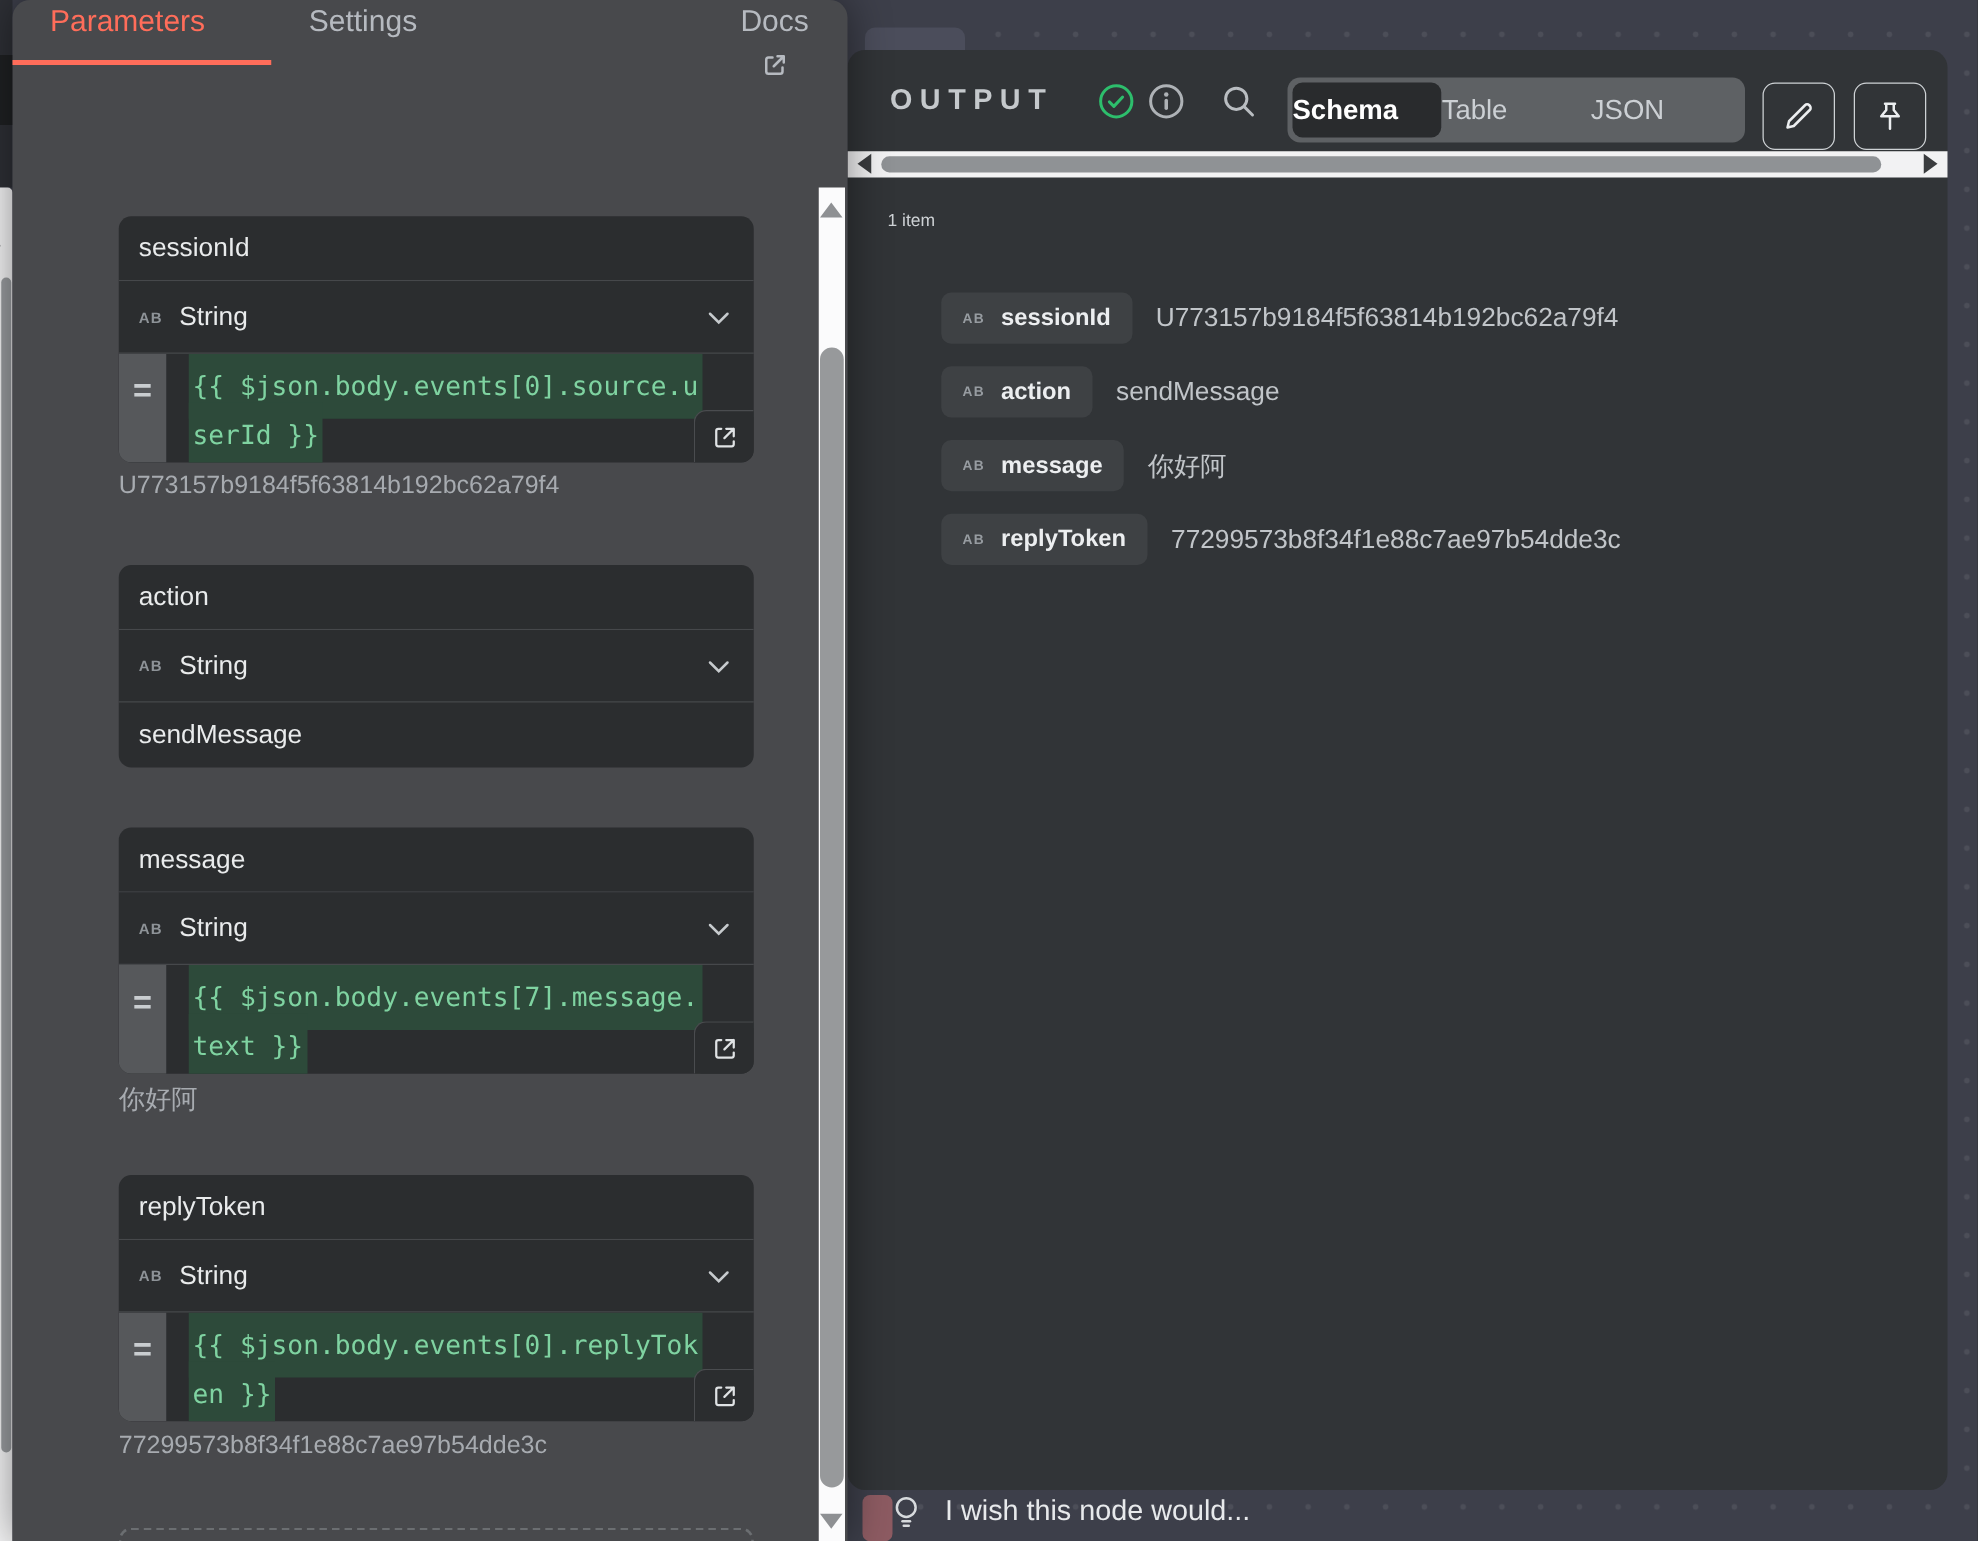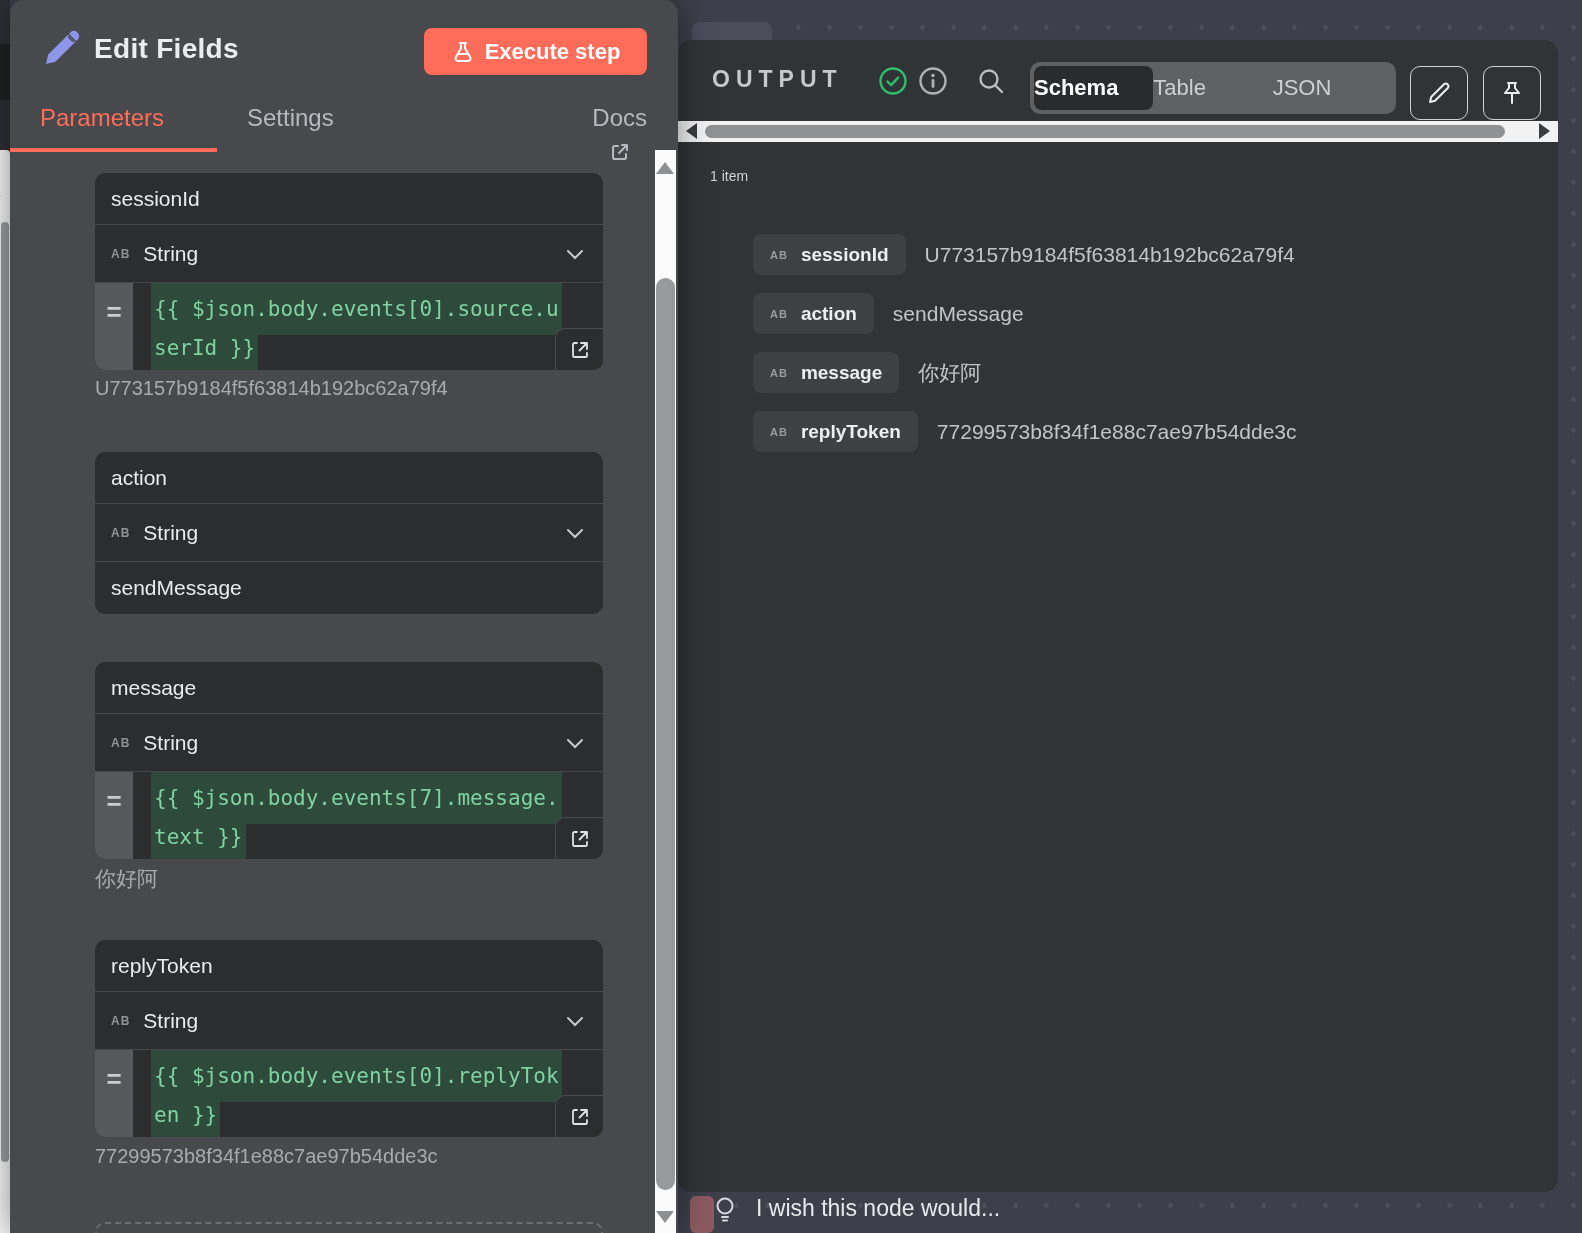--- a/index.html
+++ b/index.html
@@ -199,39 +199,20 @@
   <div class="schema-row" style="top:371px">
     <span class="key-pill">
       <span class="ab-ico">AB</span>
       <span class="key-name">replyToken</span>
     </span>
     <span class="row-value">77299573b8f34f1e88c7ae97b54dde3c</span>
   </div>
 </div>
 
 <div class="abs ndv-panel">
-  <div class="ndv-header">
-    <span class="pencil-badge">
-      <svg width="40" height="40" viewBox="0 0 40 40">
-          <path d="M4 36l2.2-9.4L26 6.8l7.2 7.2L13.4 33.8z" fill="#8d97ea"></path>
-          <path d="M28.6 4.2a4.6 4.6 0 0 1 6.5 0l0.7 0.7a4.6 4.6 0 0 1 0 6.5l-1.6 1.6-7.2-7.2z" fill="#8d97ea"></path>
-          <line x1="26.2" y1="8.6" x2="31.4" y2="13.8" stroke="#48494c" stroke-width="1.6"></line>
-        </svg>
-    </span>
-    <span class="ndv-title">Edit Fields</span>
-    <button class="execute-btn">
-      <span>
-        <svg width="24" height="24" viewBox="0 0 24 24" fill="none" stroke="#fff" stroke-width="2" stroke-linecap="round" stroke-linejoin="round">
-            <path d="M9 3h6M10 3v5.2L4.9 17a2.6 2.6 0 0 0 2.3 4h9.6a2.6 2.6 0 0 0 2.3-4L14 8.2V3"></path>
-            <line x1="7.5" y1="14" x2="16.5" y2="14"></line>
-          </svg>
-      </span>
-      <span>Execute step</span>
-    </button>
-  </div>
 
   <div class="tabs-row">
     <span class="tab tab-parameters">Parameters</span>
     <span class="tab tab-settings">Settings</span>
     <span class="docs-link">
       <span>Docs</span>
       <span>
         <svg width="20" height="20" viewBox="0 0 20 20" fill="none" stroke="#b6bac0" stroke-width="2" stroke-linecap="round" stroke-linejoin="round">
             <path d="M8 4H4.8A1.8 1.8 0 0 0 3 5.8v9.4A1.8 1.8 0 0 0 4.8 17h9.4a1.8 1.8 0 0 0 1.8-1.8V12"></path>
             <path d="M12 3h5v5M17 3l-8 8"></path>

